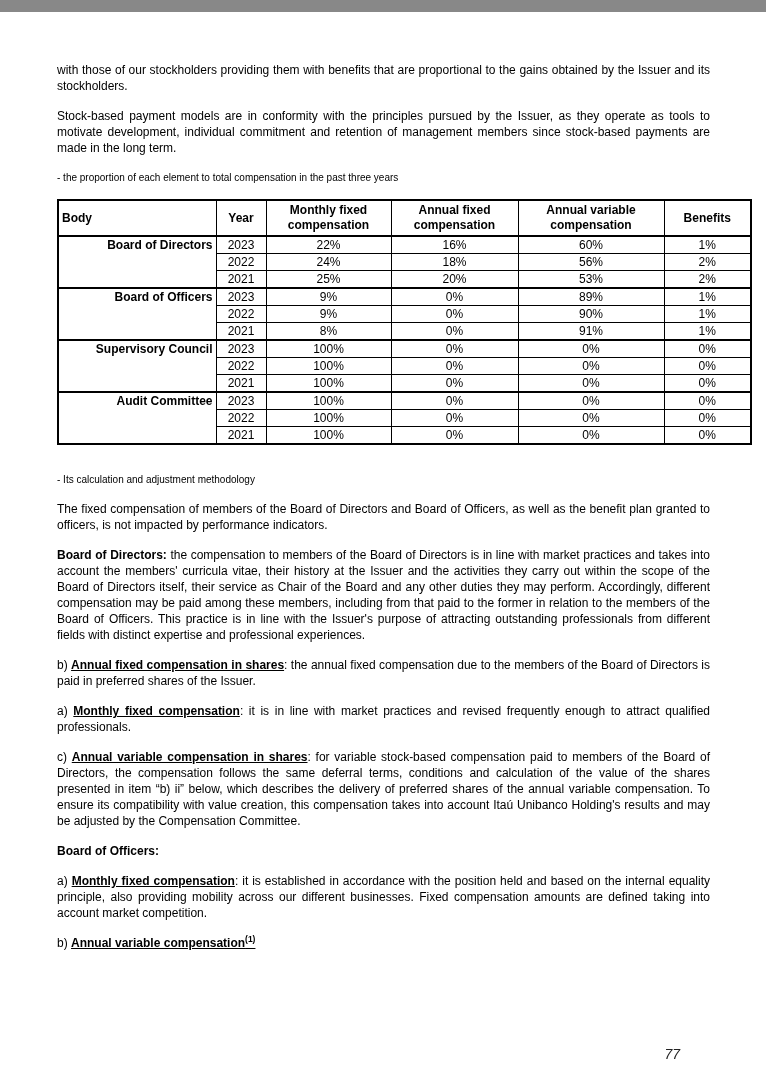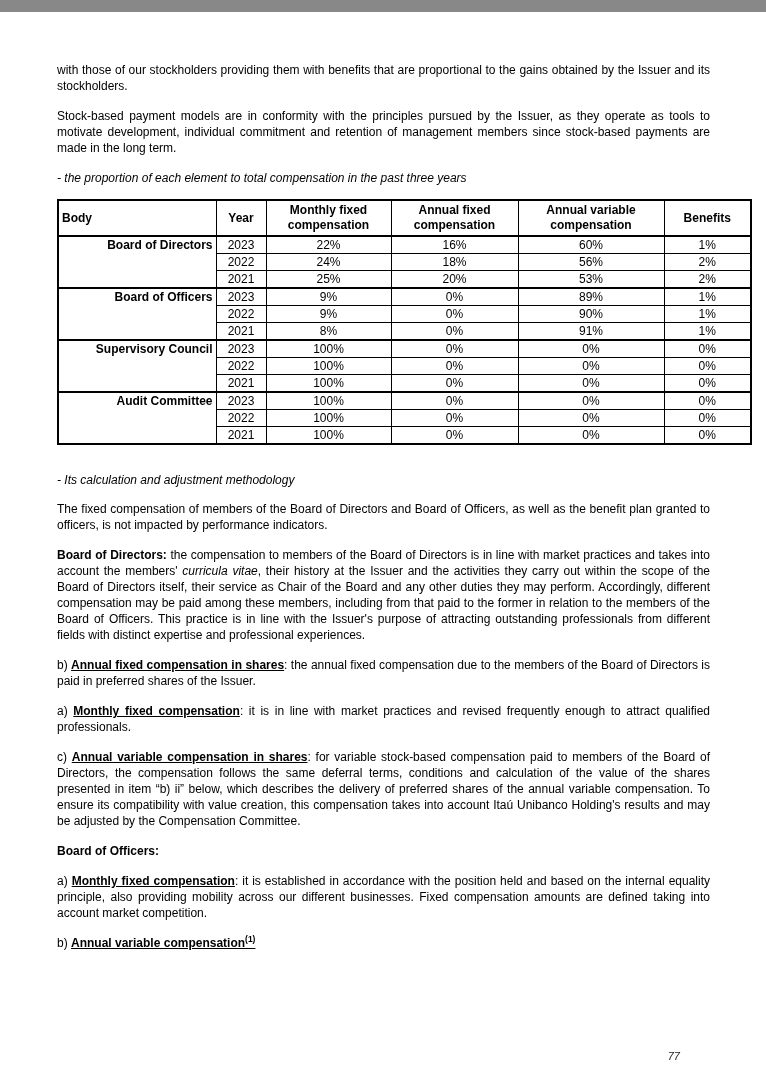--- a/index.html
+++ b/index.html
@@ -21,27 +21,26 @@
     width: 653px;
   }
   p.para {
     margin: 0 0 14px 0;
     font-size: 12px;
     line-height: 16px;
     text-align: justify;
   }
   p.dash-line {
     margin: 0 0 13px 0;
-    font-size: 12px;
+    font-size: 10px;
     line-height: 16px;
     text-align: left;
-    font-style: italic;
   }
   .bold { font-weight: bold; }
-  .ital { font-style: italic; }
+  .ital { }
   .u { text-decoration: underline; }
   sup.fn { font-size: 8.5px; line-height: 0; vertical-align: super; font-weight: bold; }
 
   table.comp-table {
     border-collapse: collapse;
     width: 693px;
     table-layout: fixed;
     margin: 0 0 27px 0;
     border: 2px solid #000;
   }
@@ -74,21 +73,21 @@
     vertical-align: top;
     padding-left: 6px;
   }
   .comp-table tbody tr.group-start td {
     border-top: 2px solid #000;
   }
   .page-number {
     position: absolute;
     right: 86px;
     bottom: 33px;
-    font-size: 11px;
+    font-size: 14px;
     font-style: italic;
     color: #222;
   }
 </style>
 </head>
 <body>
 
 <div class="page">
   <div class="content">
 

